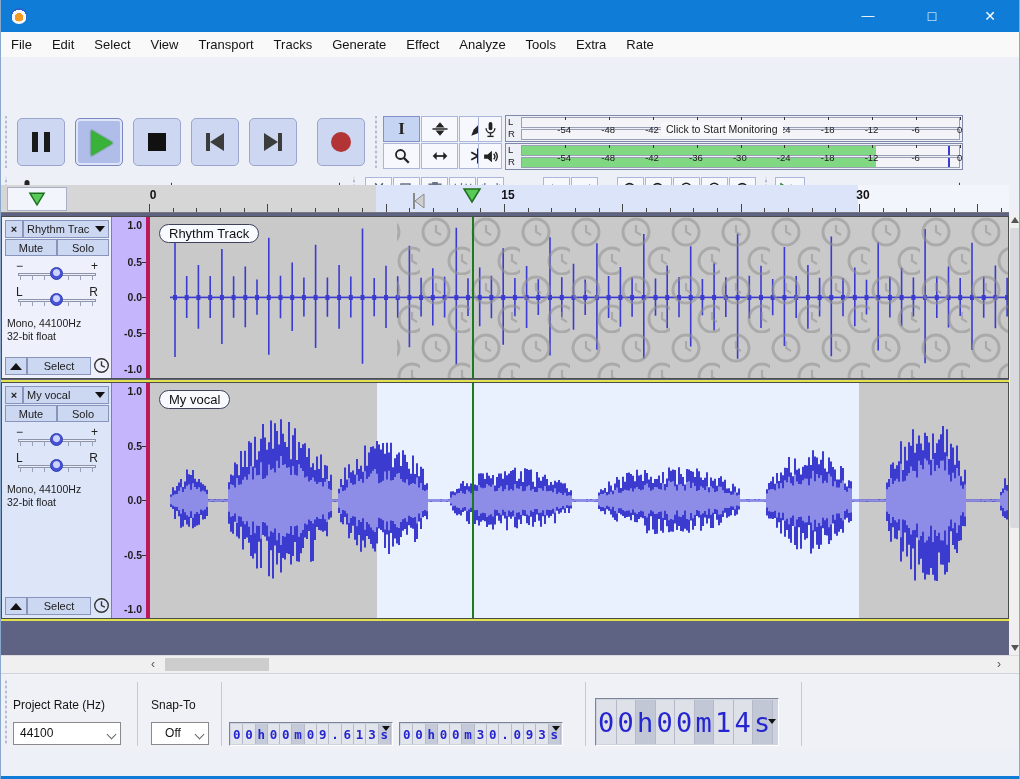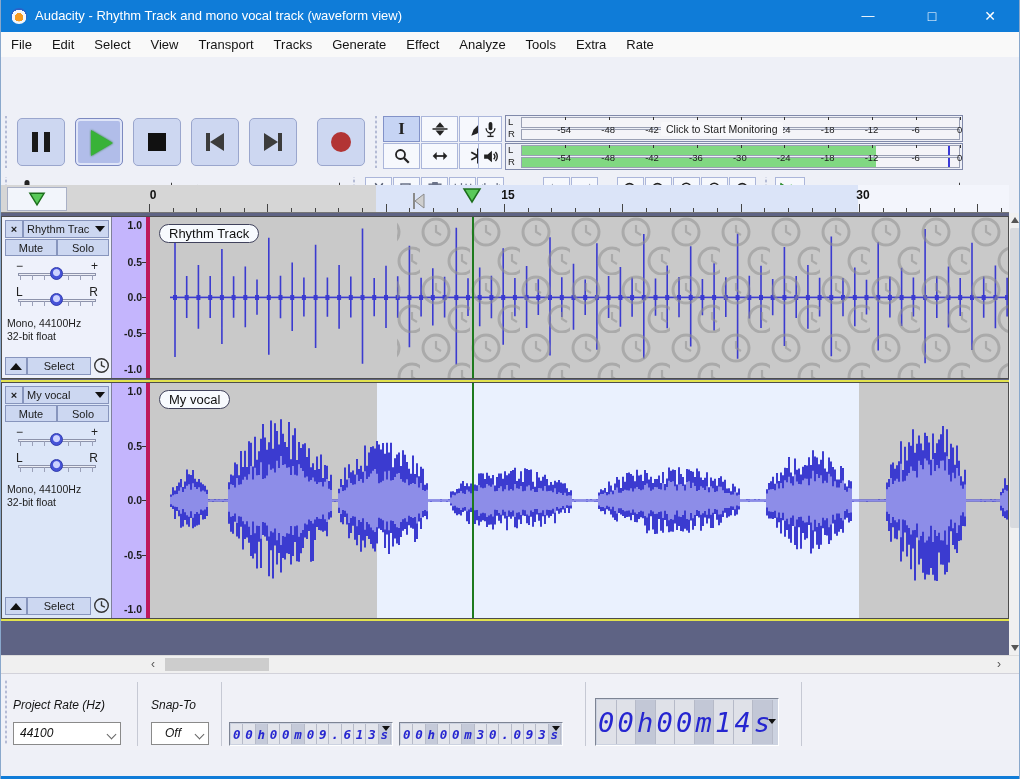--- a/index.html
+++ b/index.html
@@ -79,21 +79,21 @@
   .caret-up{width:0;height:0;border-bottom:7px solid #111;border-left:6px solid transparent;border-right:6px solid transparent;}
   .pinfo{position:absolute;left:5px;color:#1c1c1c;font-size:10.5px;white-space:nowrap;}
   .vruler{position:absolute;left:110px;top:0;bottom:0;width:38px;background:#c4b5fd;border-right:4px solid #be185d;box-sizing:border-box;}
   .vrl{position:absolute;right:4px;transform:translateY(-50%);font-size:10.5px;font-weight:bold;color:#1d1d1d;}
   .vrt{position:absolute;right:0;width:4px;height:1px;background:#333;}
   .twave{position:absolute;left:148px;top:0;bottom:0;right:0;overflow:hidden;padding-left:20px;}
   .clip-pill{position:absolute;left:9px;top:7px;background:#f7fafe;border:1px solid #40425c;border-radius:10px;
              padding:1px 9px;font-size:13px;color:#111;z-index:5;}
   .cursorline{position:absolute;top:0;bottom:0;width:2px;background:#1e7a1e;z-index:4;}
   
-  .selbar{position:absolute;left:0;top:673px;width:1020px;height:77px;background:#f0f1f7;border-top:1px solid #d2d2da;box-sizing:border-box;font-style:italic;}
+  .selbar{position:absolute;left:0;top:673px;width:1020px;height:77px;background:#f0f1f7;border-top:1px solid #d2d2da;box-sizing:border-box;}
   .sblabel{position:absolute;font-size:12px;color:#141414;}
   .wcombo{position:absolute;background:#fff;border:1px solid #8a8a8a;box-sizing:border-box;font-size:12px;color:#111;
           line-height:20px;padding:0 20px 0 6px;white-space:nowrap;overflow:hidden;}
   .sep{position:absolute;width:1px;background:#c6c9d4;}
   .tf{position:absolute;background:#ccd2e0;border-top:1px solid #7d8494;border-left:1px solid #7d8494;
       border-bottom:1px solid #fff;border-right:1px solid #fff;display:flex;align-items:stretch;padding:1px;box-sizing:border-box;
       font-family:"DejaVu Sans Mono",monospace;}
   .tf .cell{display:flex;align-items:center;justify-content:center;border-right:1px solid #b6bac8;color:#2626d0;}
   .tf.small .cell{width:11.3px;font-size:12.5px;font-weight:bold;}
   .tf.small .cell.unit{background:#c5cad9;}
@@ -109,21 +109,20 @@
   svg{display:block;}
   .icon{display:block;}
 </style>
 </head>
 <body>
 
 <div class="app">
 
   <div class="titlebar">
     <div class="applogo"></div>
-    <div class="apptitle">Audacity - Rhythm Track and mono vocal track (waveform view)</div>
     <div class="winbtn" style="right:128px;">—</div>
     <div class="winbtn" style="right:64px;font-size:14px;">□</div>
     <div class="winbtn" style="right:6px;font-size:14px;">✕</div>
   </div>
 
   <div class="menubar">
     <span class="menuitem">File</span>
     <span class="menuitem">Edit</span>
     <span class="menuitem">Select</span>
     <span class="menuitem">View</span>

